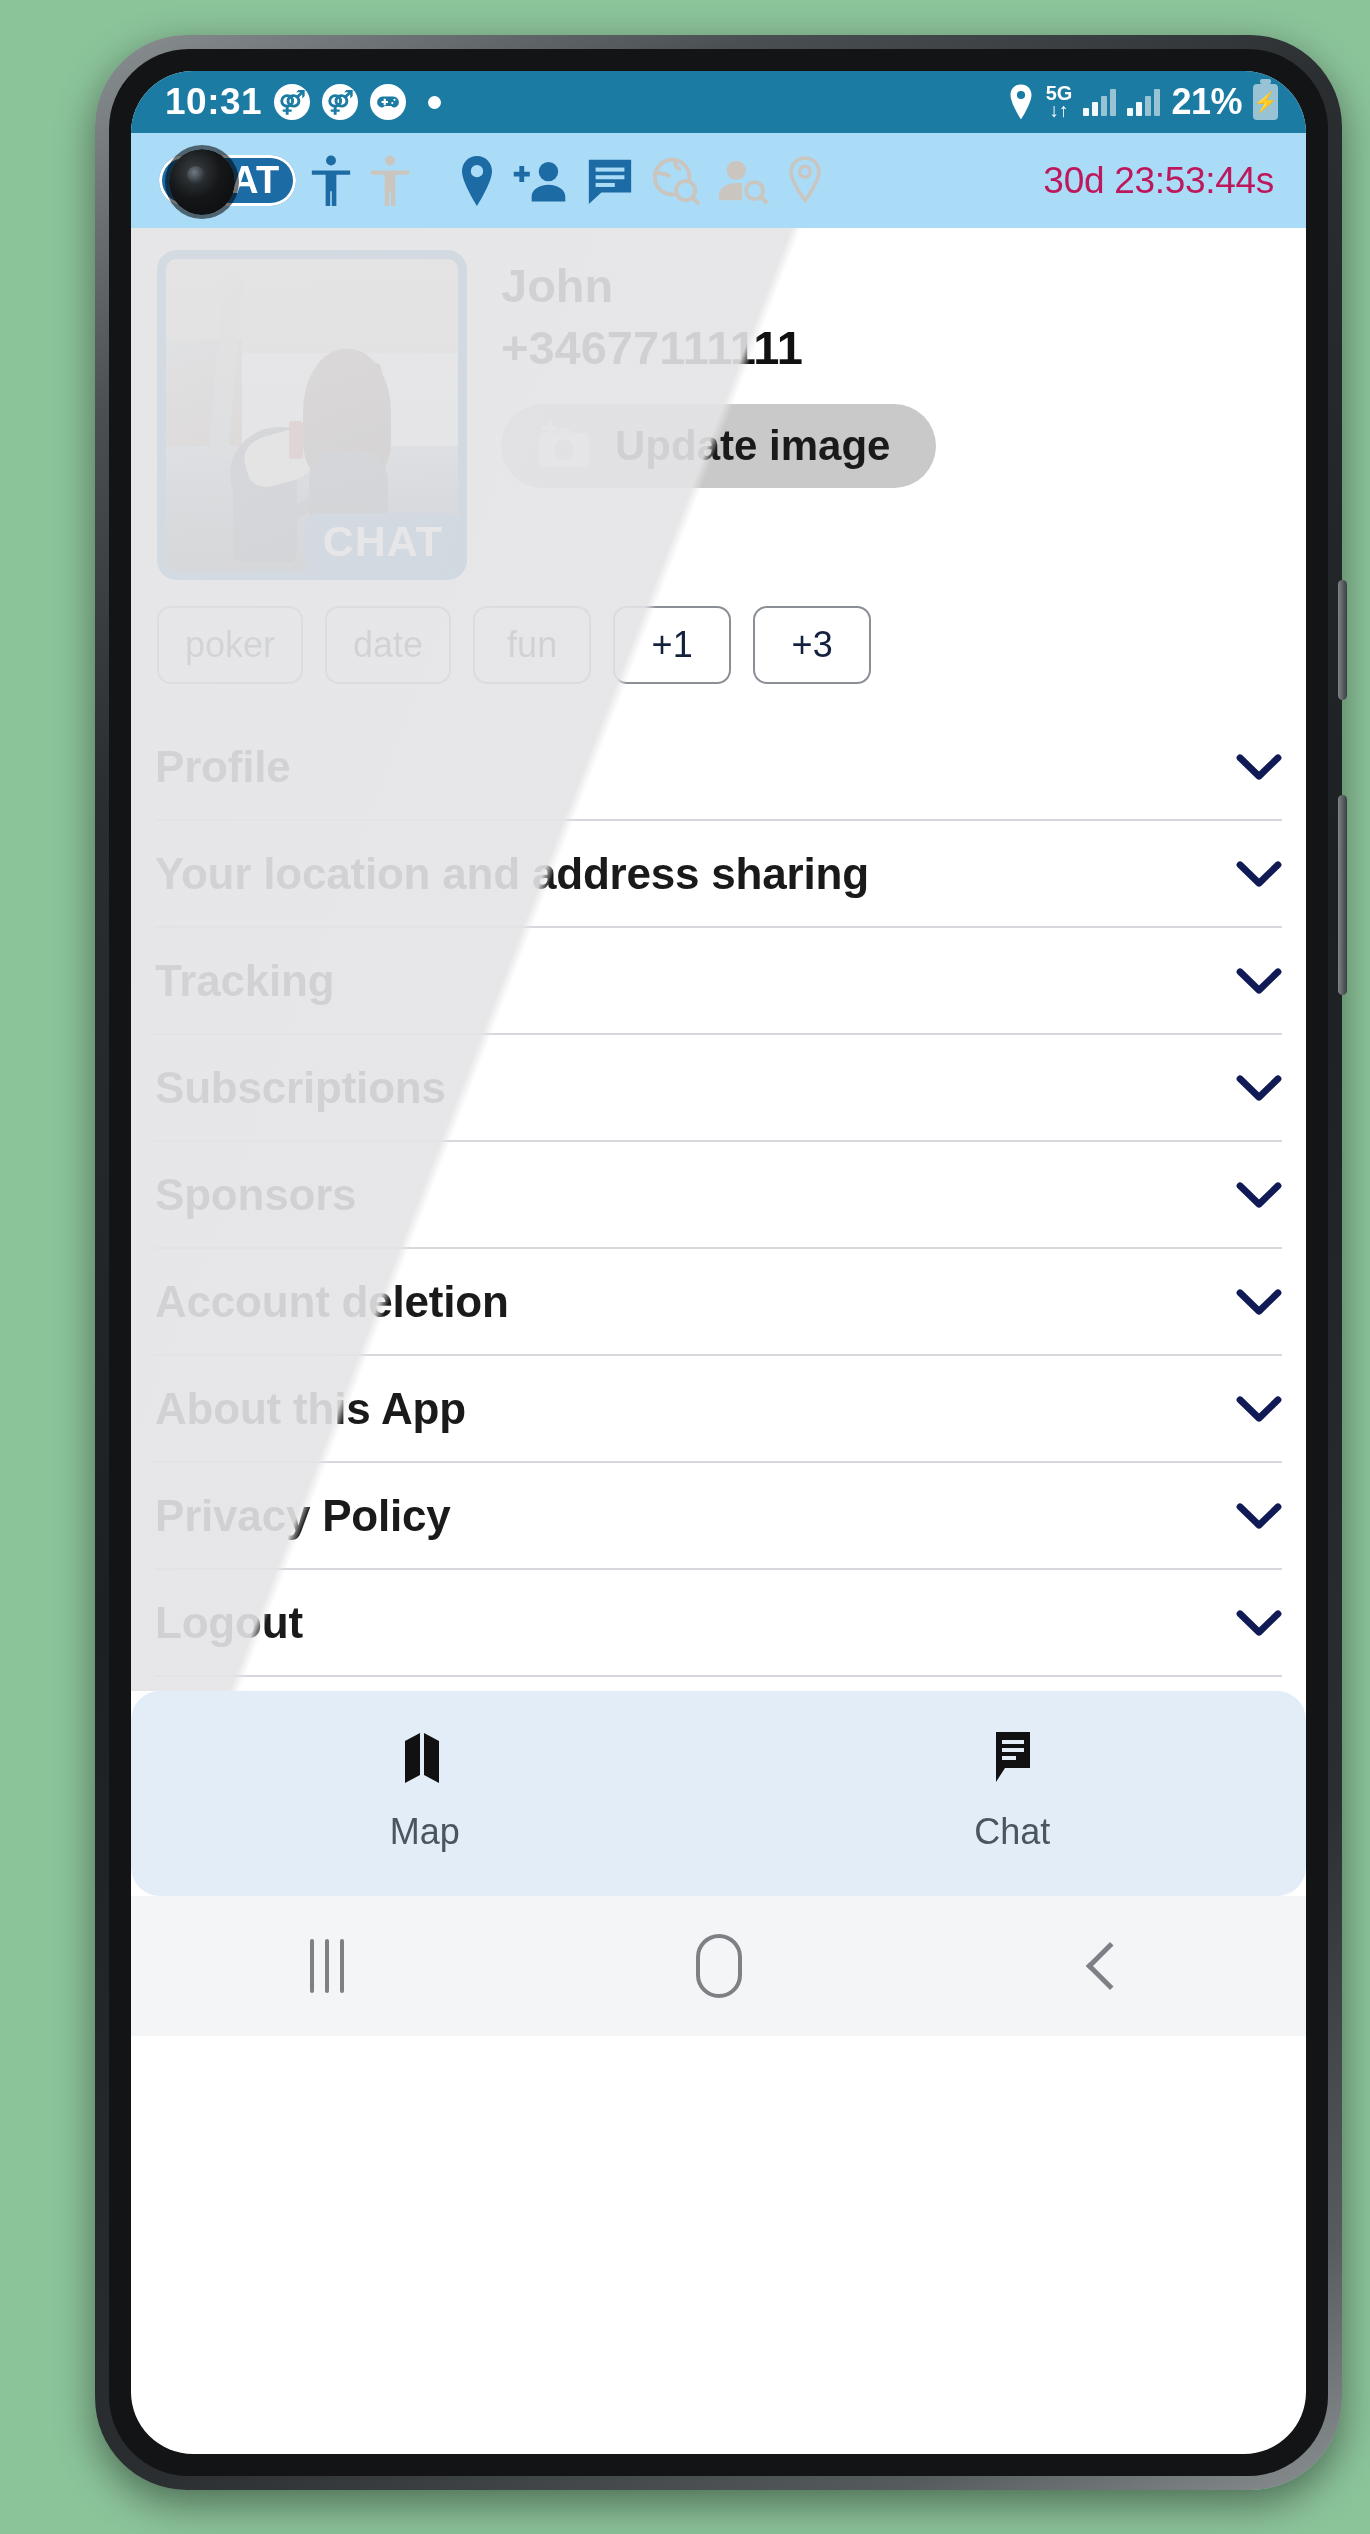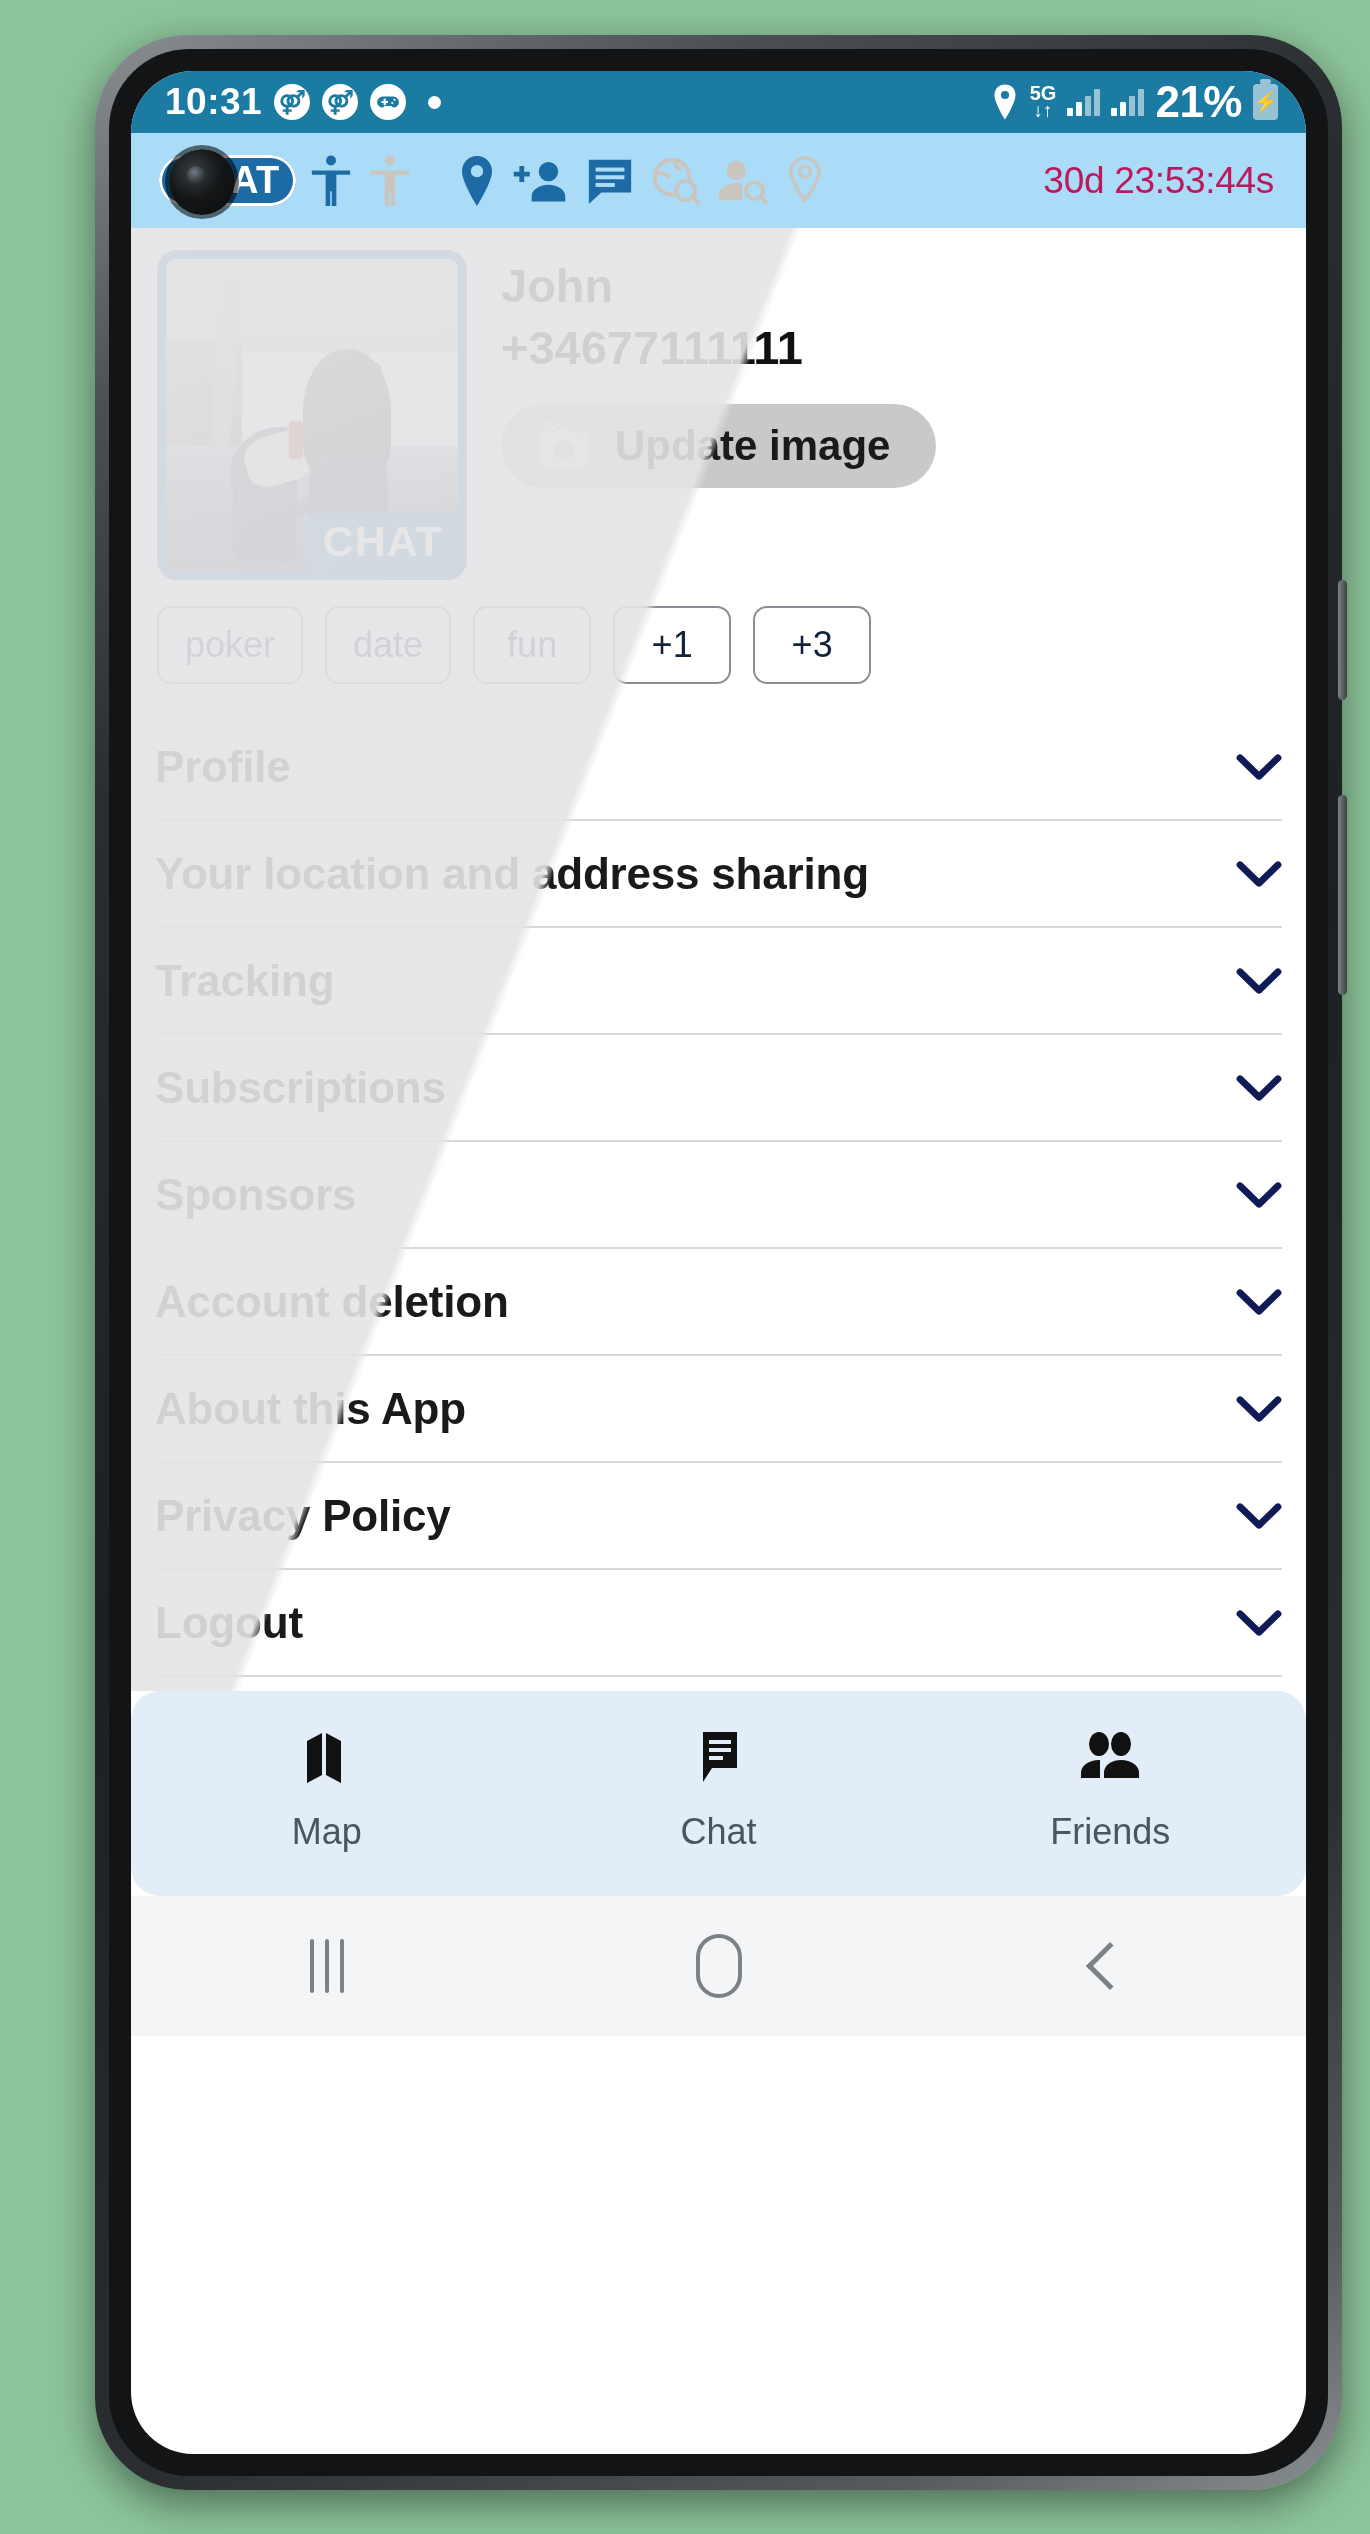--- a/index.html
+++ b/index.html
@@ -79,21 +79,21 @@
   #sb-right{ margin-left:auto; display:flex; align-items:center; gap:11px; }
   #net5g{ display:flex;flex-direction:column;align-items:center;line-height:.92; }
   #net5g .g{ font-size:20px;font-weight:700; }
   #net5g .ar{ font-size:19px;font-weight:700; }
   .bars{ display:flex; align-items:flex-end; gap:3px; height:27px;}
   .bars i{ display:block; width:6px; background:#ffffff; border-radius:1px; }
   .bars i:nth-child(1){height:8px; opacity:.95}
   .bars i:nth-child(2){height:14px;opacity:.95}
   .bars i:nth-child(3){height:20px;opacity:.55}
   .bars i:nth-child(4){height:27px;opacity:.55}
-  #battpct{ font-size:44px;font-weight:700; letter-spacing:-.5px;}
+  #battpct{ font-size:36px;font-weight:700; letter-spacing:-.5px;}
   #batt{
     width:25px;height:36px;border-radius:4px;
     background:rgba(255,255,255,.55);
     position:relative;display:flex;align-items:center;justify-content:center;
   }
   #batt::before{content:"";position:absolute;top:-5px;left:7px;width:11px;height:5px;border-radius:2px;background:rgba(255,255,255,.55);}
   #batt span{ font-size:20px; color:#1b7ba3; font-weight:700; }
 
   
   #toolbar{
@@ -546,33 +546,20 @@
                 <path d="M5 1h17v18H9.5L5 26z"></path>
                 <rect x="8" y="5" width="11" height="2" fill="#e3edf7"></rect>
                 <rect x="8" y="9" width="11" height="2" fill="#e3edf7"></rect>
                 <rect x="8" y="13" width="7" height="2" fill="#e3edf7"></rect>
               </svg>
             </span>
           </div>
           <span class="nav-label">Chat</span>
         </div>
 
-        <div class="nav-item">
-          <div class="nav-pill">
-            <span>
-              <svg width="62" height="56" viewBox="0 0 31 28" fill="#111">
-                <ellipse cx="10" cy="7" rx="5" ry="6"></ellipse>
-                <ellipse cx="21" cy="7" rx="5" ry="6"></ellipse>
-                <path d="M10 15c-5 0-9 2.8-9 6.3V24h9.5V15z"></path>
-                <path d="M21 15c-5 0-8.5 2.8-8.5 6.3V24H30v-2.7C30 17.8 26 15 21 15z"></path>
-              </svg>
-            </span>
-          </div>
-          <span class="nav-label">Friends</span>
-        </div>
 
       </div>
 
       <div id="androidnav">
         <div class="anav">
           <span id="recents">
               <i></i>
               <i></i>
               <i></i>
             </span>

